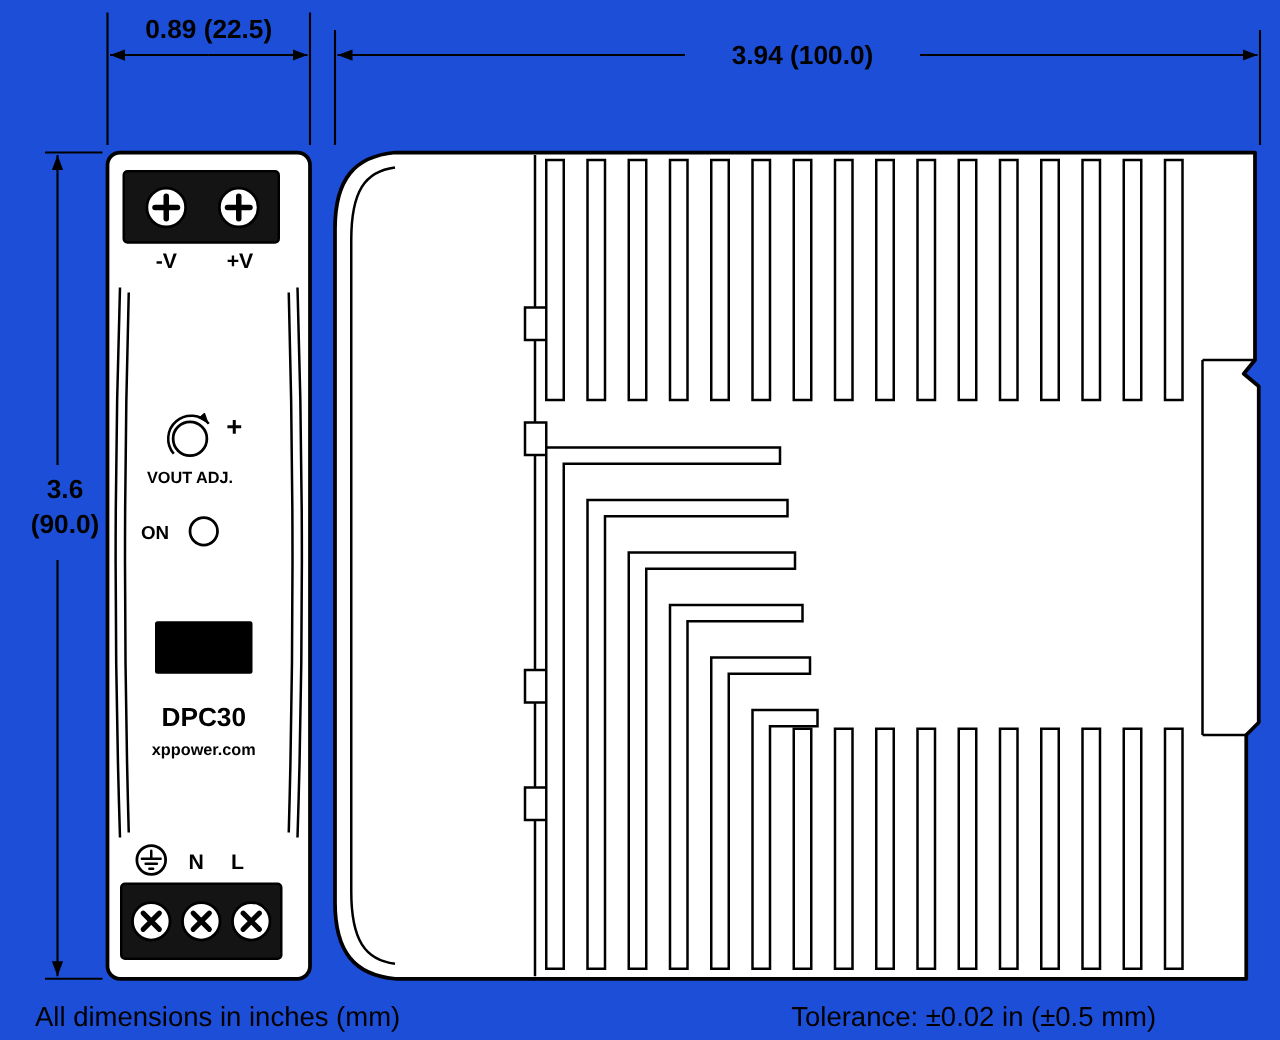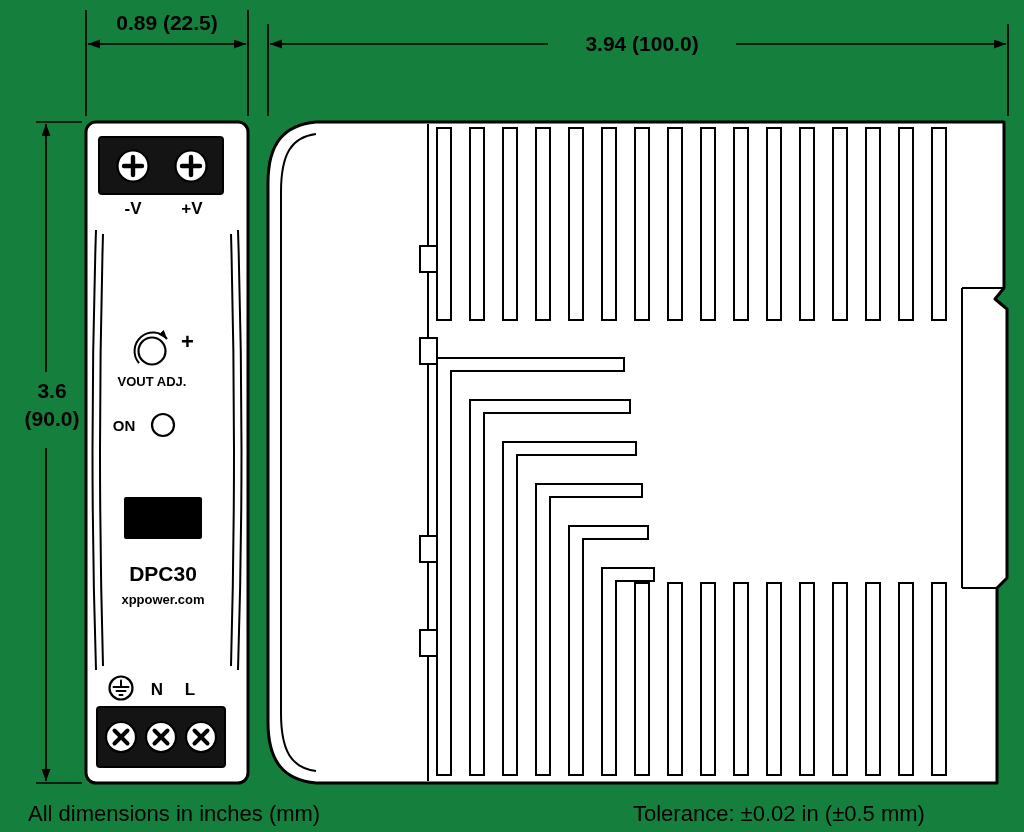--- a/index.html
+++ b/index.html
@@ -1,16 +1,16 @@
 <!DOCTYPE html>
 <html><head>
 <meta charset="utf-8">
 <style>
   html,body{margin:0;padding:0;background:#fff;}
-  .canvas{width:1024px;height:832px;position:relative;background:#15803d;overflow:hidden;}
+  .canvas{width:1024px;height:832px;position:relative;background:#1d4ed8;overflow:hidden;}
   svg{display:block;}
   svg text{font-family:"Liberation Sans",sans-serif;fill:#000;}
   .b{font-weight:700;}
   .ol{fill:#fff;stroke:#000;stroke-width:3;stroke-linejoin:round;}
   .thin{stroke:#000;stroke-width:2;fill:none;}
   .slot{fill:#fff;stroke:#000;stroke-width:2;}
   .dim{stroke:#000;stroke-width:1.7;fill:none;}
   .scr{fill:#fff;stroke:#000;stroke-width:2.2;}
   .cross{stroke:#000;stroke-width:4.4;stroke-linecap:round;}
   .xcross{stroke:#000;stroke-width:4;stroke-linecap:round;}

